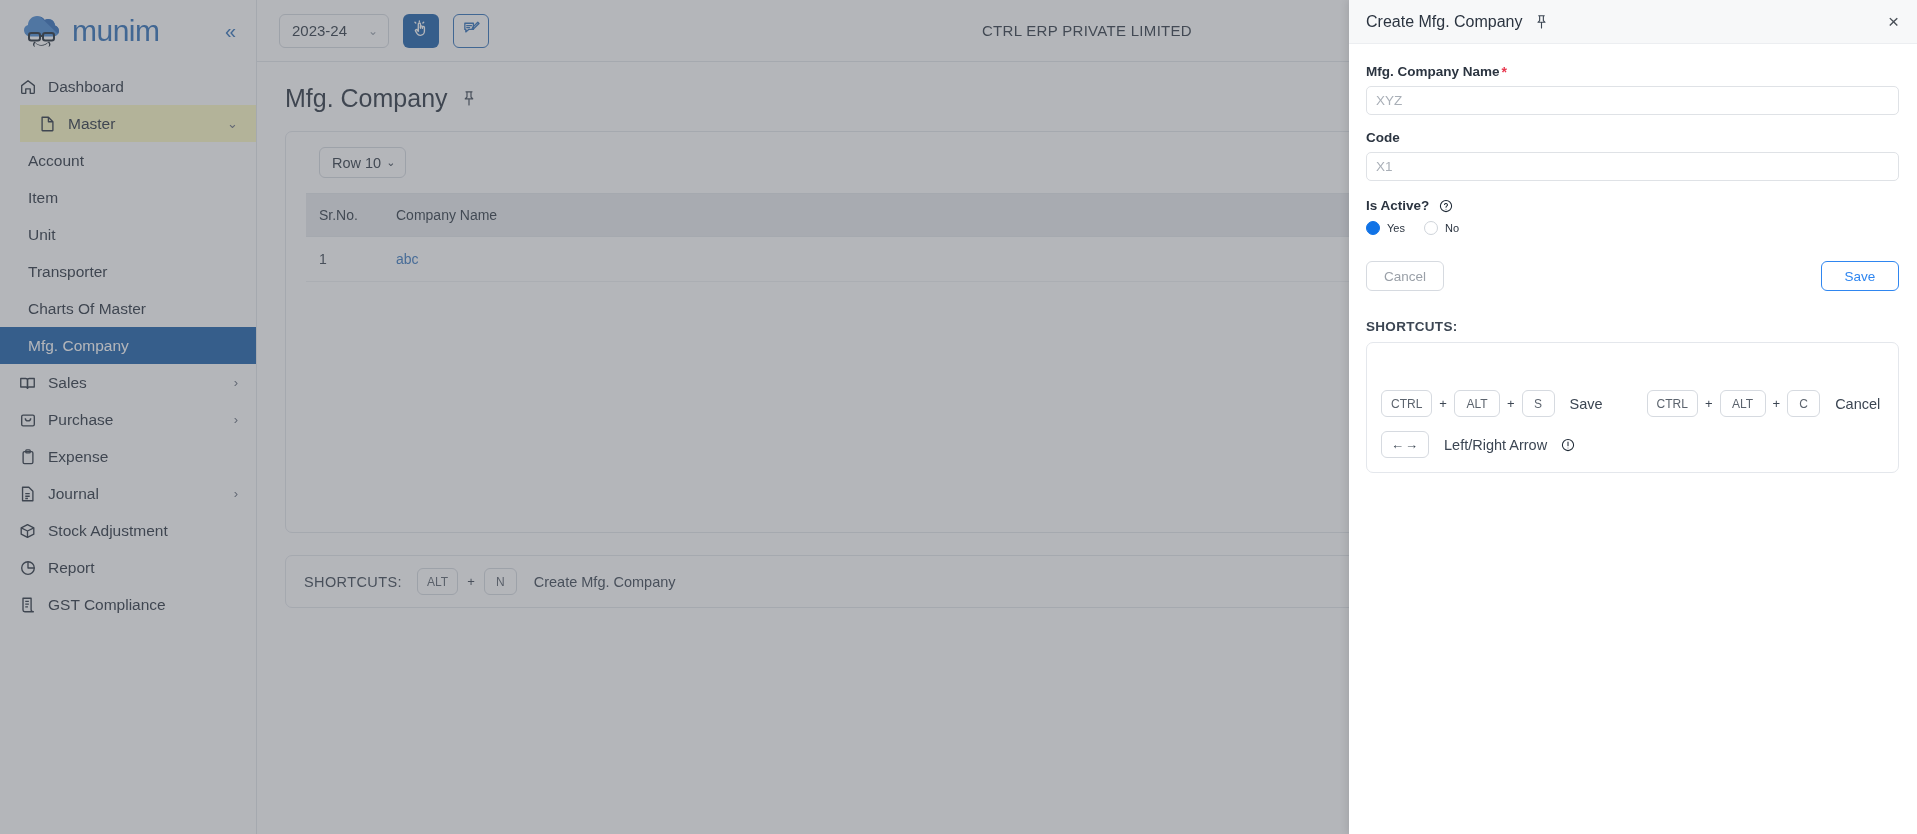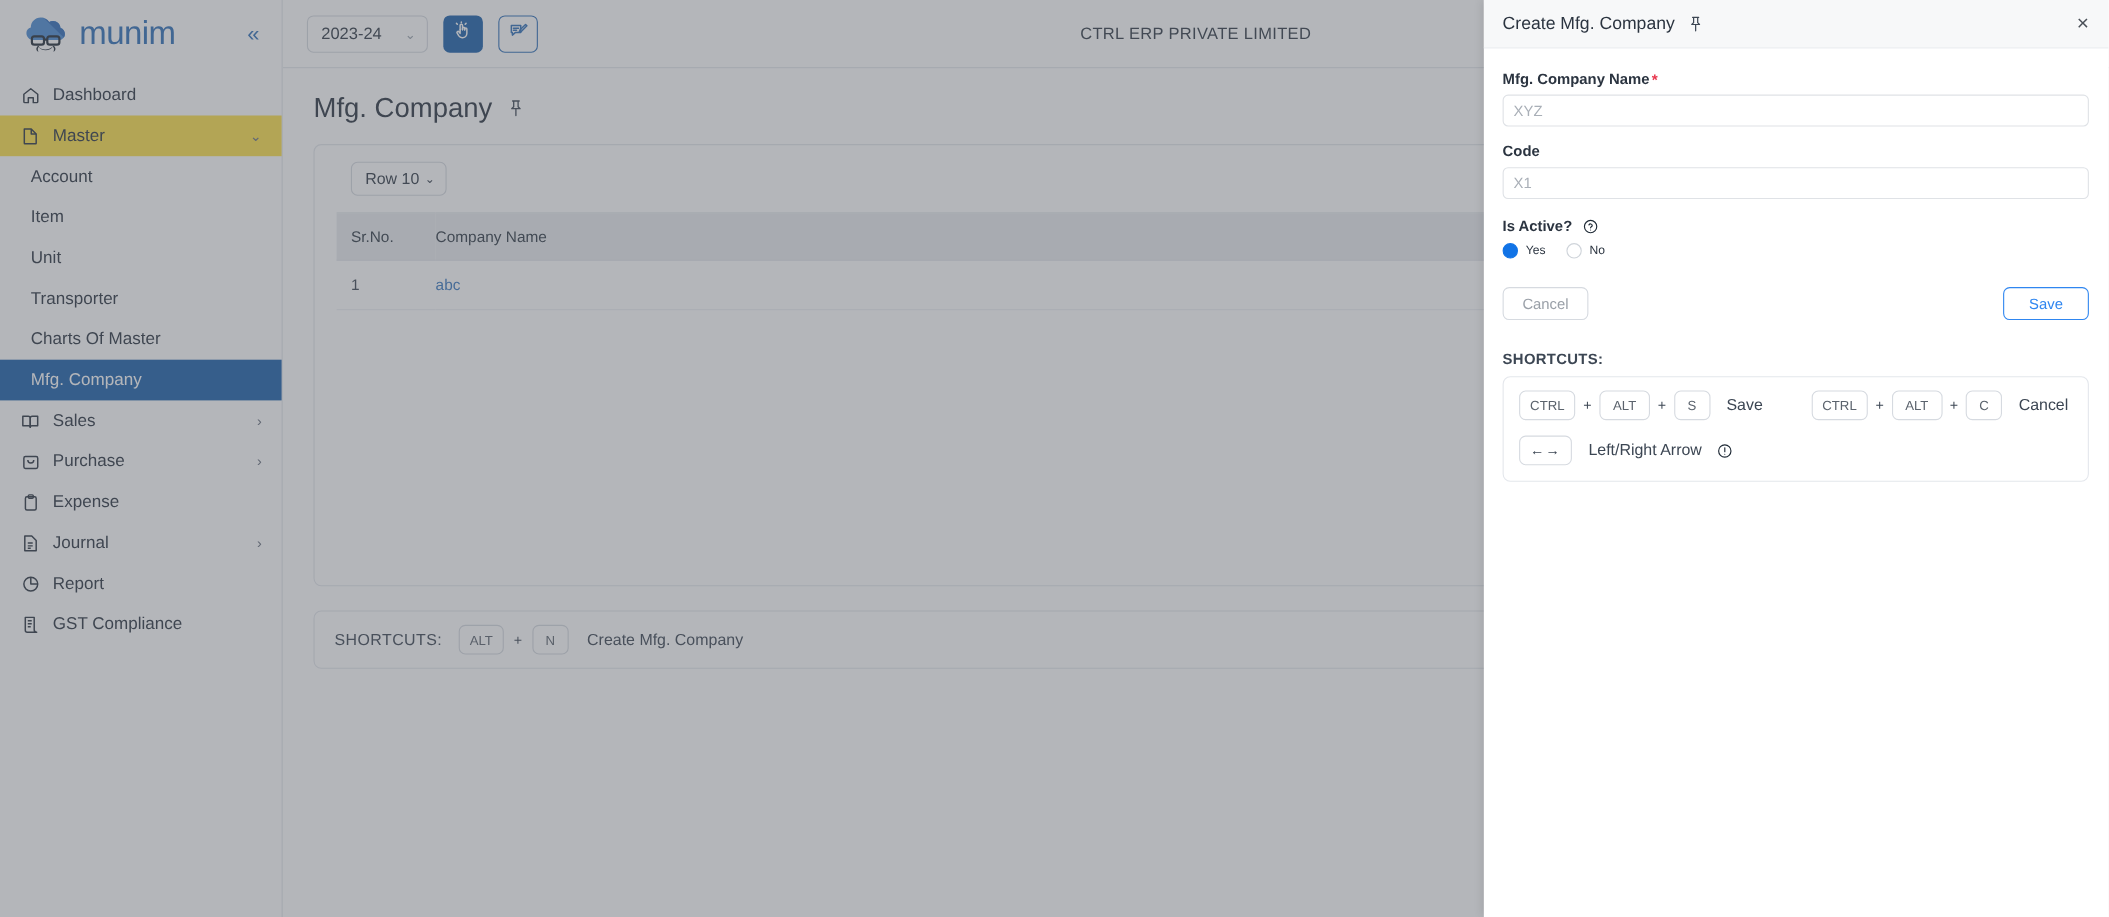--- a/index.html
+++ b/index.html
@@ -49,21 +49,21 @@
     color: #2b3440;
     cursor: pointer;
     position: relative;
   }
   .nav-item .ico { width: 19px; height: 19px; flex: 0 0 19px; display: flex; align-items: center; justify-content: center; }
   .nav-item .ico svg { display: block; }
   .nav-item .chev {
     margin-left: auto; color: #6b7280; font-size: 13px; line-height: 1;
   }
   .nav-item.sub { padding-left: 28px; font-size: 15.5px; }
-  .nav-item.expanded { background: #fde047; }
+  .nav-item.expanded { background: #fef9c3; margin-left: 20px; }
   .nav-item.active { background: #1b5faa; color: #ffffff; }
 
   
   .main {
     flex: 1 1 auto; height: 834px;
     display: flex; flex-direction: column;
     background: #ffffff;
     min-width: 0;
   }
   .topbar {
@@ -250,21 +250,21 @@
 
   .sc-title {
     margin-top: 28px;
     font-size: 13.5px; font-weight: bold; letter-spacing: .3px; color: #3c4653;
   }
   .sc-box {
     margin-top: 8px;
     border: 1px solid #e4e7ec; border-radius: 7px;
     padding: 12px 14px 14px 14px;
   }
-  .sc-line { display: flex; align-items: center; gap: 7px; }
+  .sc-line { display: flex; align-items: center; gap: 7px; margin-top: 35px; }
   .sc-line + .sc-line { margin-top: 14px; }
   .sc-gap { width: 30px; }
   .key.wide { min-width: 46px; }
   .key.arrow { min-width: 46px; font-size: 13px; color: #3c4653; letter-spacing: 1px; }
   .info-icon { display: flex; align-items: center; margin-left: 7px; cursor: pointer; }
 </style>
 </head>
 <body>
 
 <div id="app">
@@ -363,20 +363,29 @@
         <span class="ico">
           <svg width="17" height="18" viewBox="0 0 18 20" fill="none" stroke="#2b3440" stroke-width="1.5" stroke-linejoin="round">
               <path d="M3.5 2.5h7l4.5 4.5v10.5h-11.5z"></path>
               <path d="M6.5 9.5h5M6.5 12.5h5M6.5 15h3"></path>
             </svg>
         </span>
         <span>Journal</span>
         <span class="chev">›</span>
       </div>
 
+      <div class="nav-item">
+        <span class="ico">
+          <svg width="19" height="18" viewBox="0 0 20 20" fill="none" stroke="#2b3440" stroke-width="1.5" stroke-linejoin="round">
+              <path d="M3 6.5L10 3l7 3.5v7L10 17l-7-3.5z"></path>
+              <path d="M3 6.5L10 10l7-3.5M10 10v7"></path>
+            </svg>
+        </span>
+        <span>Stock Adjustment</span>
+      </div>
 
       <div class="nav-item">
         <span class="ico">
           <svg width="18" height="18" viewBox="0 0 20 20" fill="none" stroke="#2b3440" stroke-width="1.5" stroke-linejoin="round">
               <circle cx="10" cy="10" r="7"></circle>
               <path d="M10 3v7h7"></path>
             </svg>
         </span>
         <span>Report</span>
       </div>

